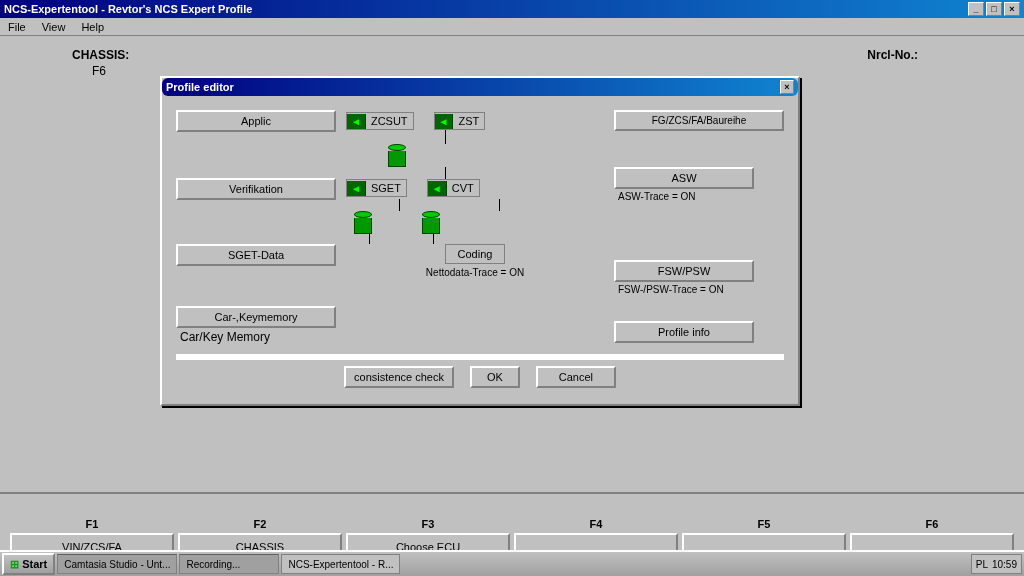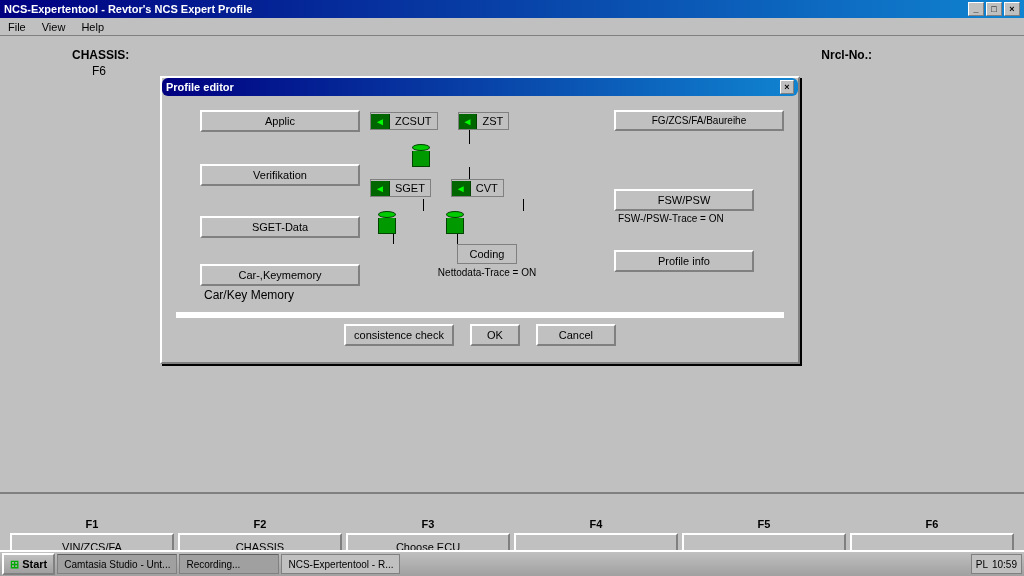--- a/index.html
+++ b/index.html
@@ -142,23 +142,22 @@
       gap: 16px;
       margin-top: 10px;
       padding: 6px 0;
       border-top: 6px solid #ffffff;
     }
 
     .left-panel {
       width: 160px;
       display: flex;
       flex-direction: column;
-      gap: 2px;
+      gap: 16px;
       padding-top: 0;
-      margin-left: 24px;
     }
 
     .center-panel {
       flex: 1;
       display: flex;
       flex-direction: column;
       align-items: center;
       gap: 0;
     }
 
@@ -341,21 +340,21 @@
 <div class="menu-bar">
   <span class="menu-item">File</span>
   <span class="menu-item">View</span>
   <span class="menu-item">Help</span>
 </div>
 
 <div class="main-area">
 
   <div style="display:flex; justify-content:space-between; padding: 4px 20px 2px 60px;">
     <span style="font-weight:bold;font-size:12px;">CHASSIS:</span>
-    <span style="font-weight:bold;font-size:12px; margin-right:120px;">Nrcl-No.:</span>
+    <span style="font-weight:bold;font-size:12px; margin-right:74px;">Nrcl-No.:</span>
   </div>
   <div style="padding-left:80px; margin-bottom:6px;">
     <span style="font-size:12px;">F6</span>
   </div>
 
   <div class="dialog">
     <div class="dialog-title">
       <span>Profile editor</span>
       <div class="dialog-close">×</div>
     </div>
@@ -436,20 +435,24 @@
             </div>
           </div>
           <div style="display:flex; justify-content:center; width:100%; margin-top:2px;">
             <span class="trace-text">Nettodata-Trace = ON</span>
           </div>
         </div>
 
         <div class="right-panel" style="margin-left:0;">
           <button class="win-btn" style="margin-top:4px; min-width:140px; font-size:10px;">FG/ZCS/FA/Baureihe</button>
 
+          <div style="margin-top:30px;">
+            <button class="win-btn" style="min-width:140px;">ASW</button>
+            <div style="font-size:10px; margin-left:4px; margin-top:2px;">ASW-Trace = ON</div>
+          </div>
 
           <div style="margin-top:52px;">
             <button class="win-btn" style="min-width:140px;">FSW/PSW</button>
             <div style="font-size:10px; margin-left:4px; margin-top:2px;">FSW-/PSW-Trace = ON</div>
           </div>
 
           <div style="margin-top:20px;">
             <button class="win-btn" style="min-width:140px;">Profile info</button>
           </div>
         </div>

